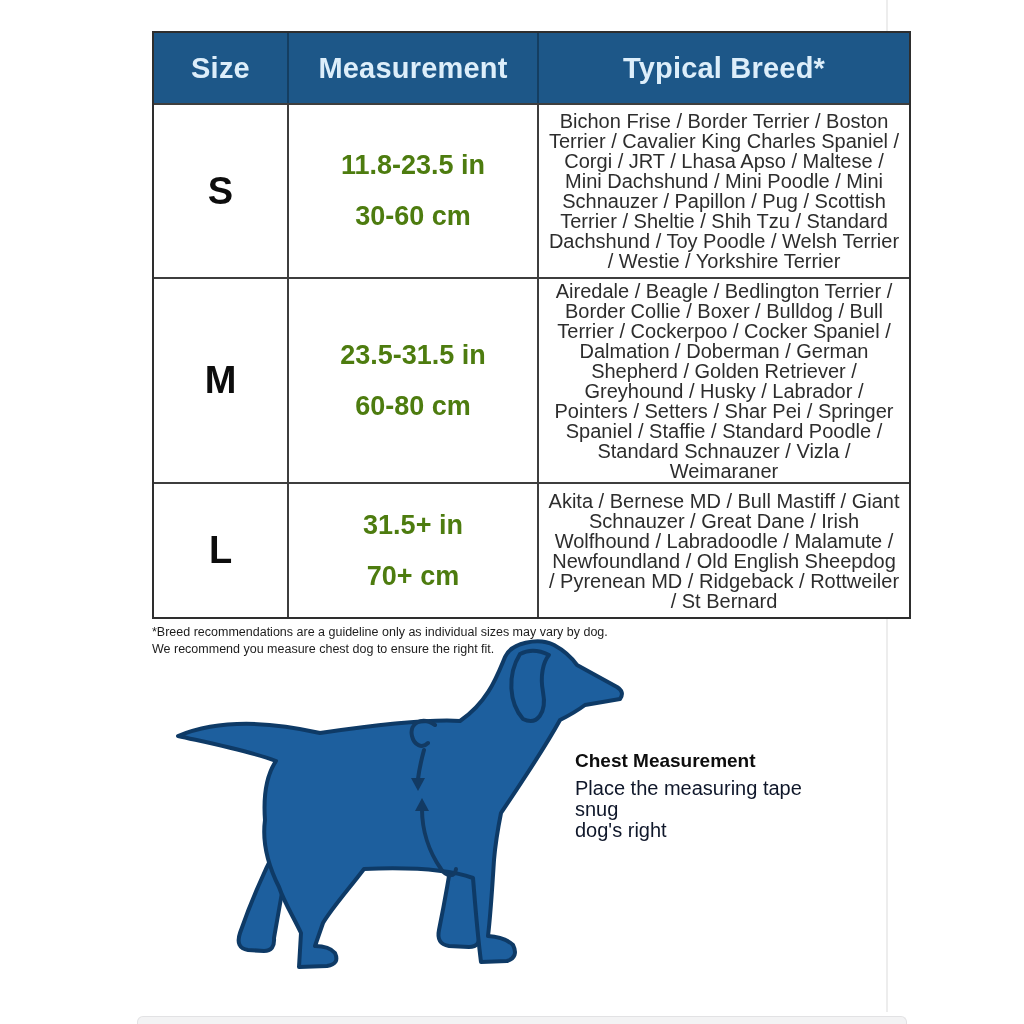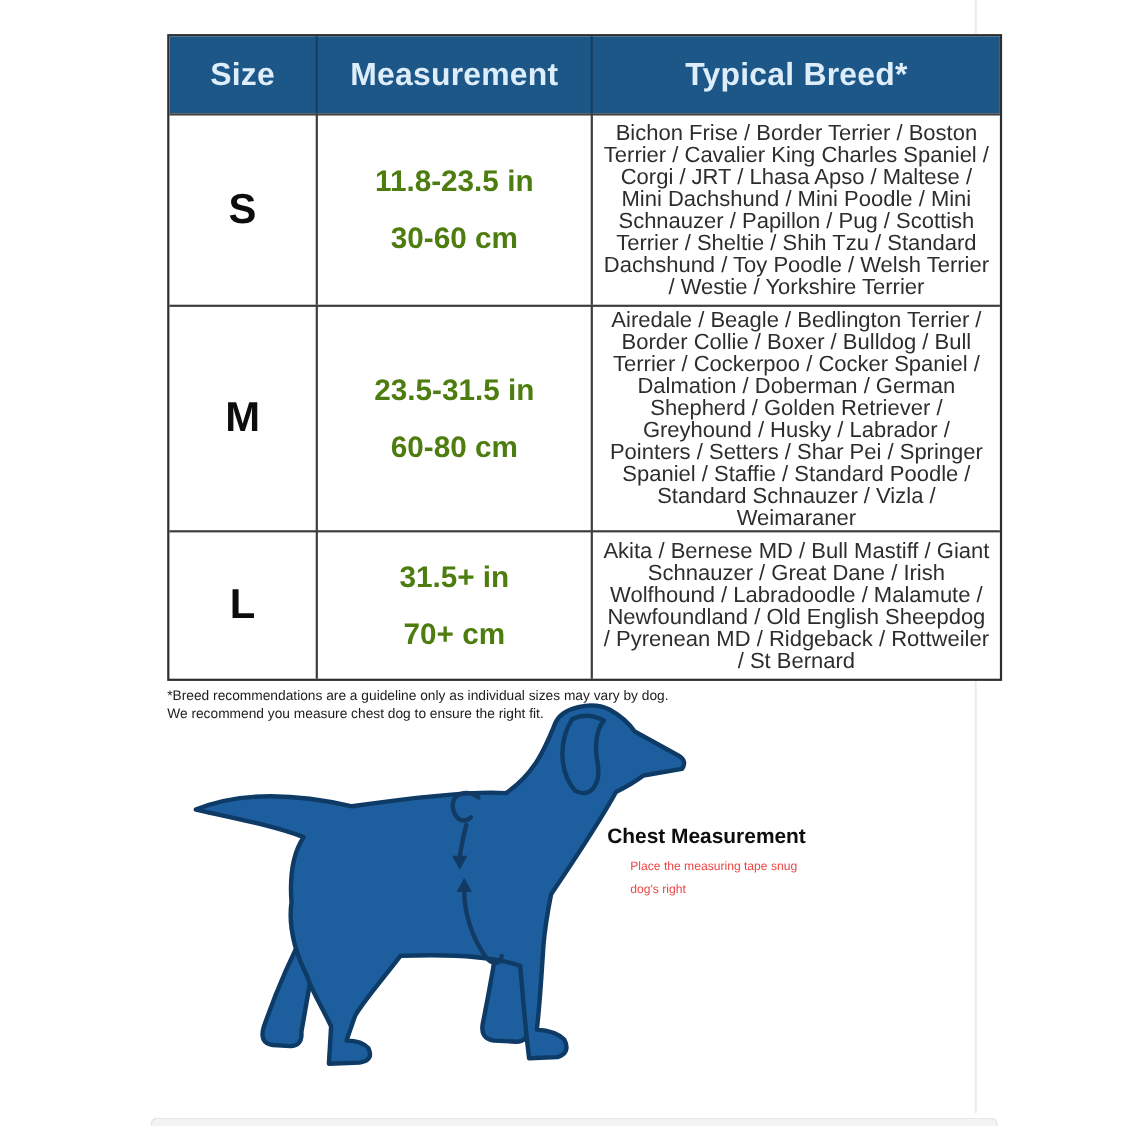--- a/index.html
+++ b/index.html
@@ -43,23 +43,23 @@
     font-size:20px; line-height:20px; color:#2d2d2d; padding:6px 9px;
     font-weight:400;
   }
   
   .footnote {
     position:absolute; left:152px; top:624px; font-size:12.5px; line-height:17px;
     color:#1c1c1c;
   }
   
   .dog-svg { position:absolute; left:150px; top:630px; width:500px; height:394px; }
-  .chest-block { position:absolute; left:552px; top:750px; width:240px; }
+  .chest-block { position:absolute; left:575px; top:750px; width:240px; }
   .chest-title { font-size:19px; font-weight:bold; color:#0d0d0d; margin-bottom:6px; }
-  .chest-line { font-size:11px; line-height:21px; color:#ef4444;margin-left:21px; }
+  .chest-line { font-size:20px; line-height:21px; color:#0f172a; }
 </style>
 </head>
 <body>
 
 <div class="page">
 
   <div class="page-edge-line"></div>
   <div class="bottom-strip"></div>
 
   <div class="size-table">

